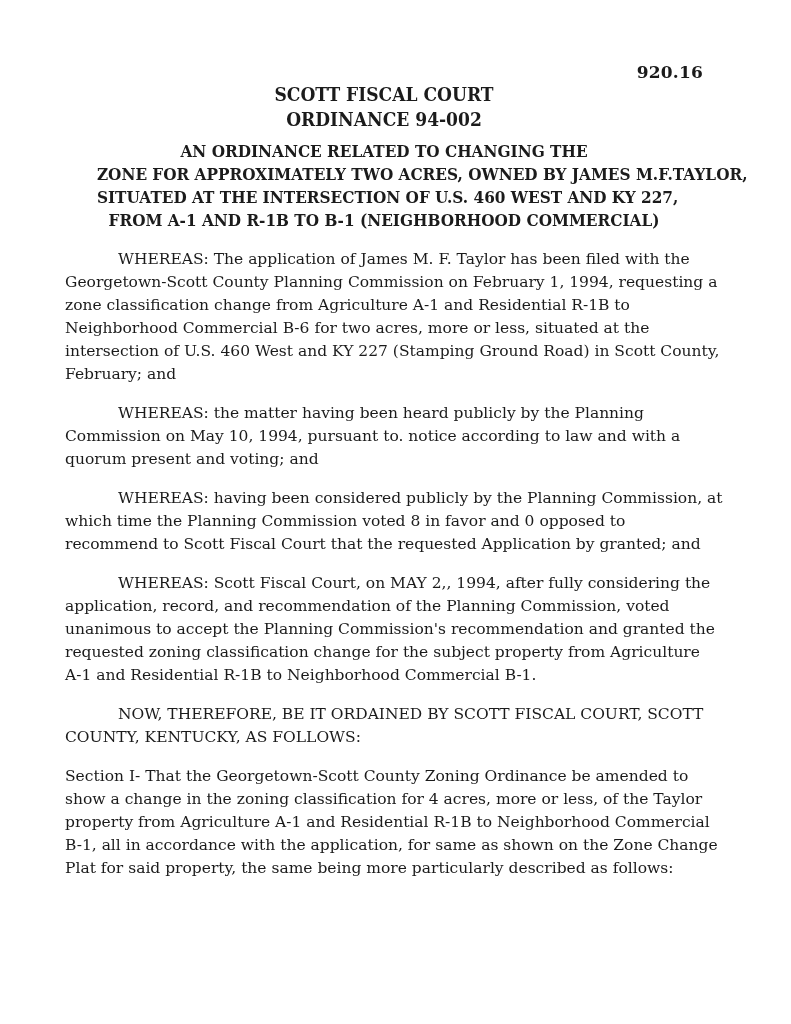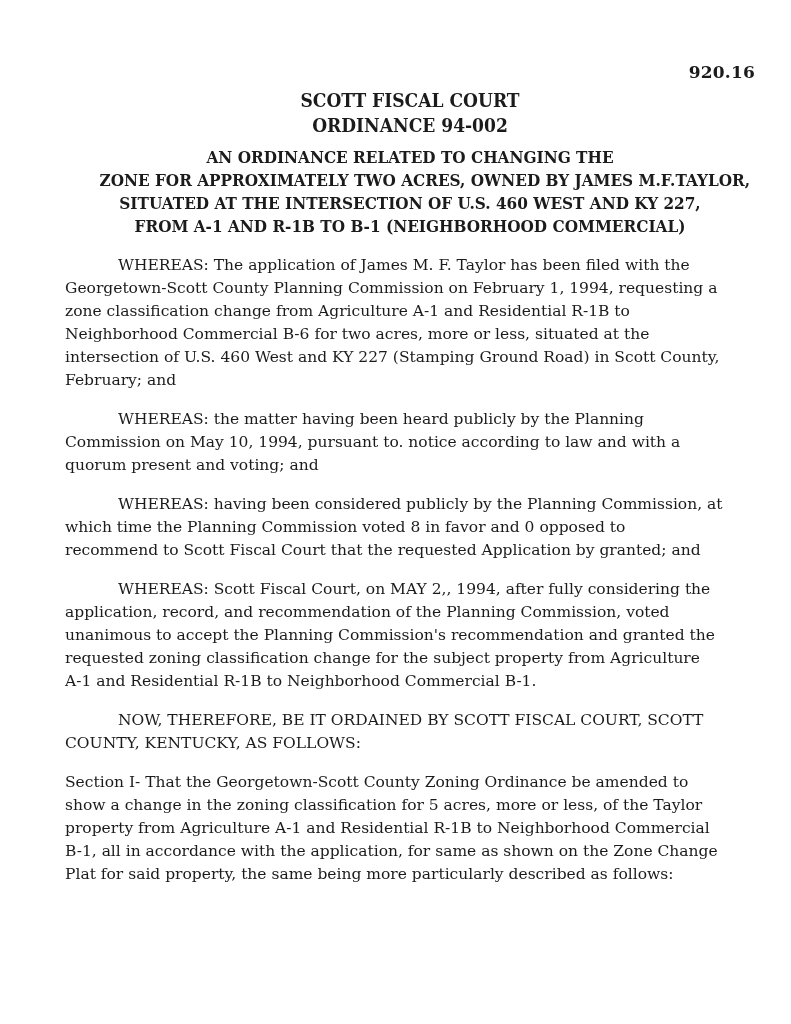--- a/index.html
+++ b/index.html
@@ -10,33 +10,32 @@
   body {
     width: 791px;
     height: 1024px;
     font-family: "DejaVu Serif", serif;
     color: #1b1b1b;
   }
   .page {
     box-sizing: border-box;
     width: 791px;
     height: 1024px;
-    padding: 62px 36px 0 65px;
+    padding: 62px 88px 0 65px;
     overflow: hidden;
     background: #ffffff;
   }
   .corner {
     text-align: right;
     font-weight: bold;
     font-size: 17px;
     line-height: 20px;
     letter-spacing: 0.2px;
   }
   .header {
-    margin-top: 6px;
     text-align: center;
     font-weight: bold;
     font-size: 19px;
     line-height: 25px;
   }
   .header .line,
   .title-block .line {
     white-space: nowrap;
     transform: scaleX(0.9);
     transform-origin: 50% 50%;
@@ -105,19 +104,19 @@
         <div class="line">unanimous to accept the Planning Commission's recommendation and granted the</div>
         <div class="line">requested zoning classification change for the subject property from Agriculture</div>
         <div class="line">A-1 and Residential R-1B to Neighborhood Commercial B-1.</div>
       </div>
       <div class="para indented">
         <div class="line">NOW, THEREFORE, BE IT ORDAINED BY SCOTT FISCAL COURT, SCOTT</div>
         <div class="line">COUNTY, KENTUCKY, AS FOLLOWS:</div>
       </div>
       <div class="para">
         <div class="line">Section I- That the Georgetown-Scott County Zoning Ordinance be amended to</div>
-        <div class="line">show a change in the zoning classification for 5 acres, more or less, of the Taylor</div>
+        <div class="line">show a change in the zoning classification for 4 acres, more or less, of the Taylor</div>
         <div class="line">property from Agriculture A-1 and Residential R-1B to Neighborhood Commercial</div>
         <div class="line">B-1, all in accordance with the application, for same as shown on the Zone Change</div>
         <div class="line">Plat for said property, the same being more particularly described as follows:</div>
       </div>
     </div>
 </div>
 
 </body></html>

